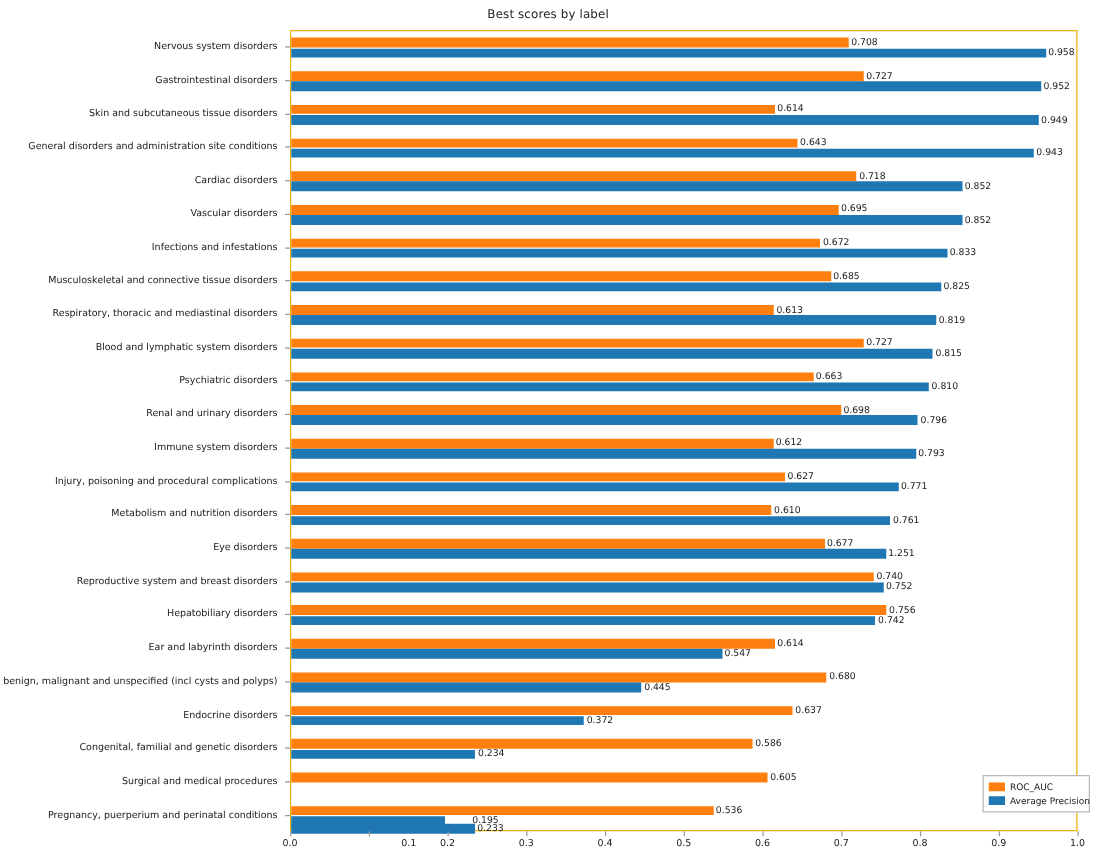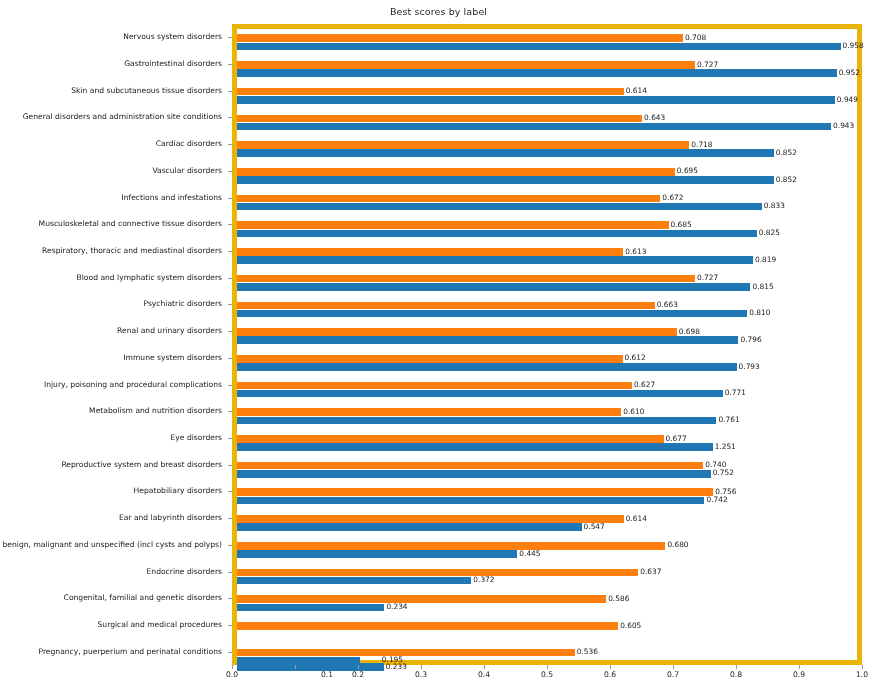--- a/index.html
+++ b/index.html
@@ -29,21 +29,21 @@
     color: #262626;
     letter-spacing: 0.1px;
   }
   
   #plot-area {
     position: absolute;
     left: 232px;
     top: 24px;
     width: 630px;
     height: 641px;
-    border: 5px solid #eab308;
+    border: 1px solid #eab308;
     box-sizing: border-box;
     background: #ffffff;
   }
   #rows {
     position: absolute;
     left: 0;
     top: 0;
     width: 100%;
     height: 100%;
   }
@@ -517,14 +517,24 @@
       <div class="xtick-mark" style="left: 441px;"></div>
       <div class="xtick-label" style="left: 441px;">0.7</div>
       <div class="xtick-mark" style="left: 504px;"></div>
       <div class="xtick-label" style="left: 504px;">0.8</div>
       <div class="xtick-mark" style="left: 567px;"></div>
       <div class="xtick-label" style="left: 567px;">0.9</div>
       <div class="xtick-mark" style="left: 630px;"></div>
       <div class="xtick-label" style="left: 630px;">1.0</div>
     </div>
 
+  <div id="legend">
+      <div class="legend-item">
+        <span class="legend-swatch" style="background: rgb(255, 127, 14);"></span>
+        <span class="legend-text">ROC_AUC</span>
+      </div>
+      <div class="legend-item">
+        <span class="legend-swatch" style="background: rgb(31, 119, 180);"></span>
+        <span class="legend-text">Average Precision</span>
+      </div>
+    </div>
 
 </div>
 
 </body></html>

